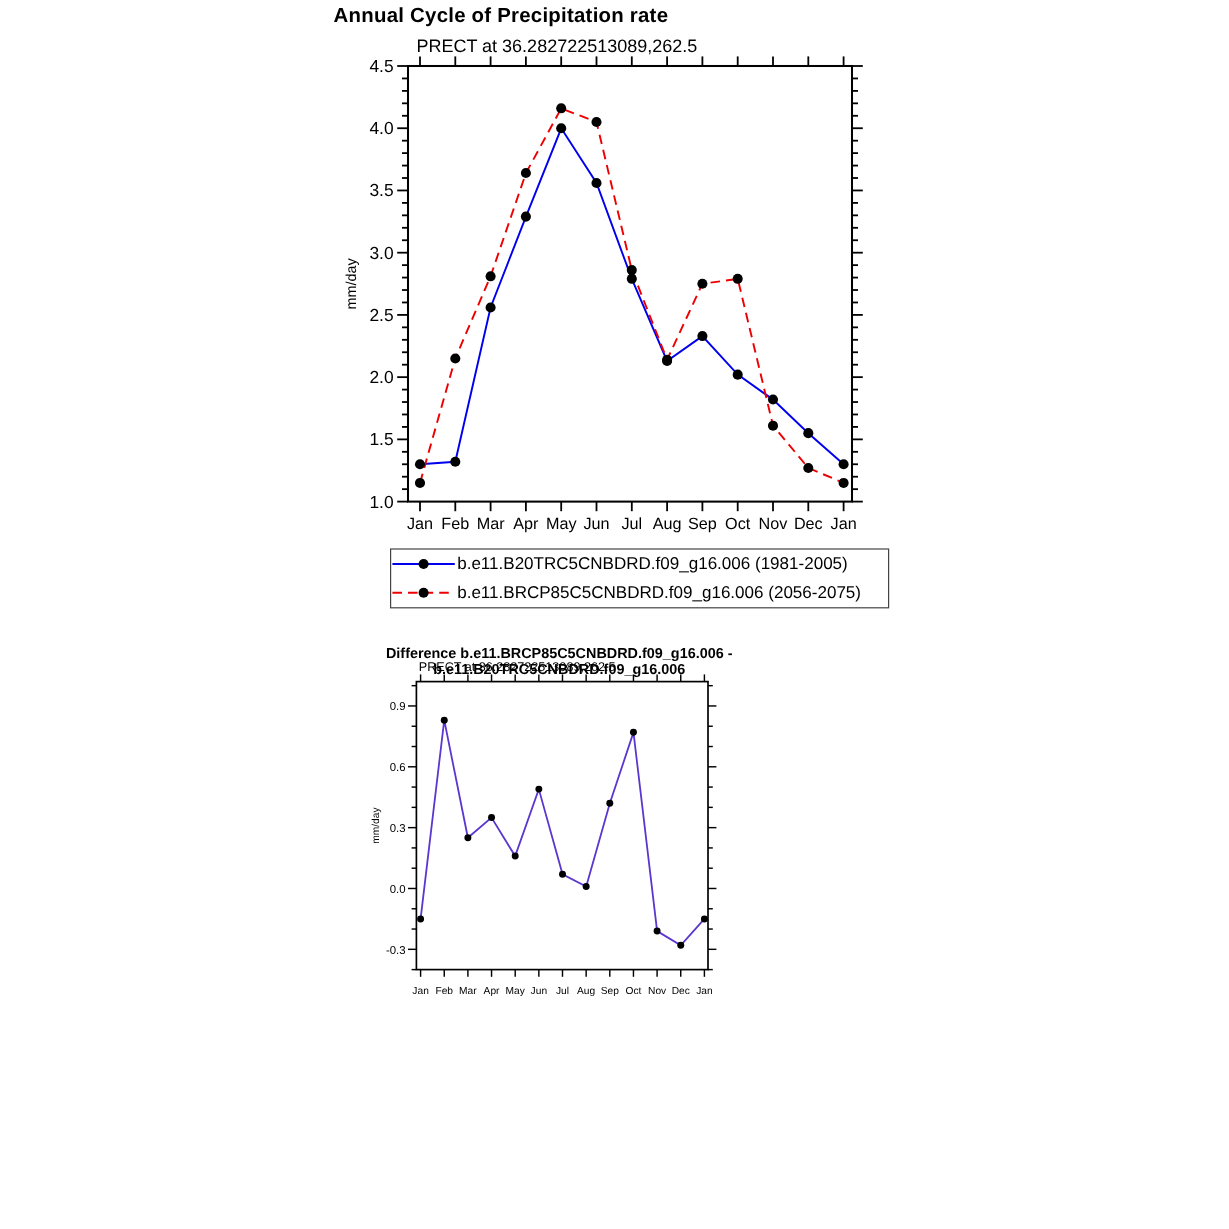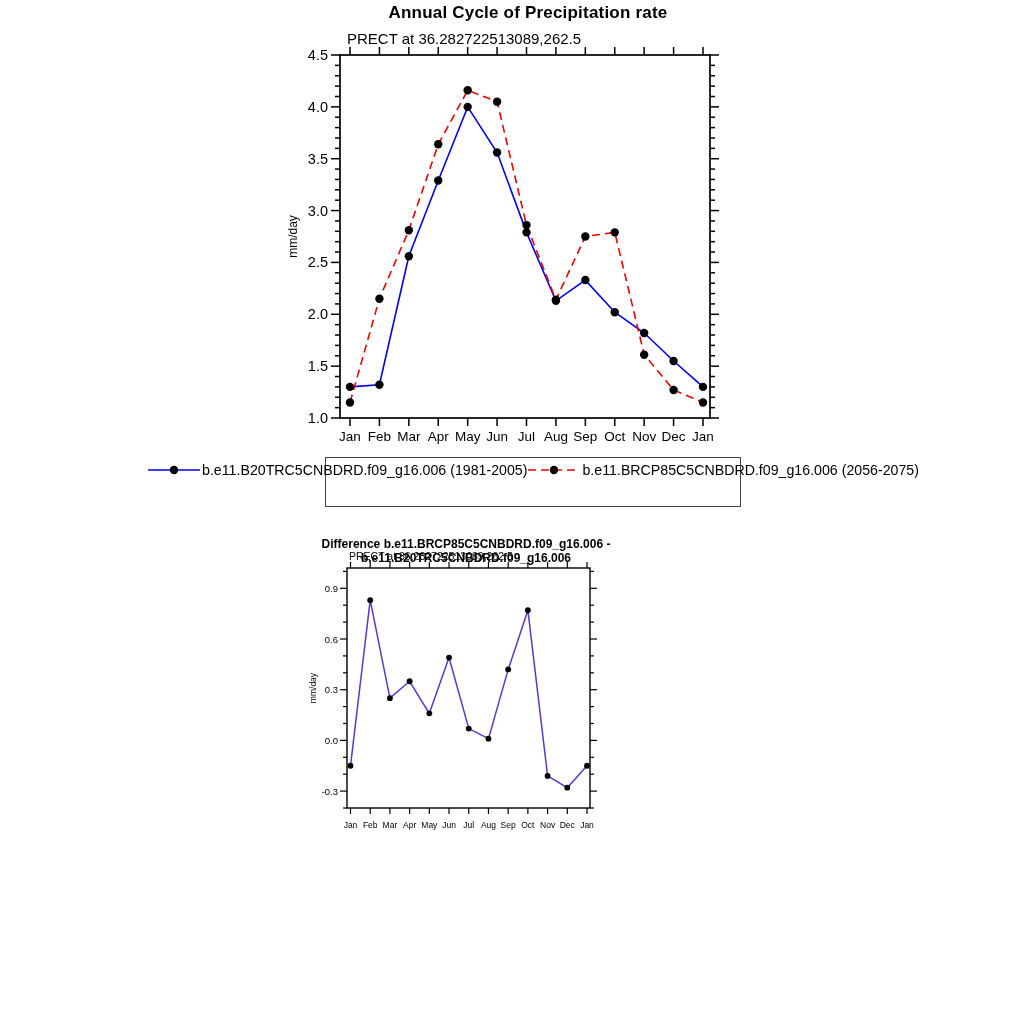--- a/index.html
+++ b/index.html
@@ -1,21 +1,21 @@
 <!DOCTYPE html>
 <html><head>
 <meta charset="utf-8">
 <style>
   html,body{margin:0;padding:0;background:#ffffff;}
   body{width:1024px;height:1024px;position:relative;font-family:"Liberation Sans",sans-serif;color:#000;}
   .abs{position:absolute;}
-  #chart1-title{left:278px;top:3px;width:500px;text-align:center;font-size:17px;font-weight:bold;letter-spacing:0.2px;}
+  #chart1-title{left:278px;top:3px;width:500px;font-size:17px;font-weight:bold;letter-spacing:0.2px;}
   #chart1-subtitle{left:347px;top:30px;font-size:15px;}
   #charts-svg{left:0;top:0;}
-  #legend-box{left:325px;top:457px;width:416px;height:50px;border:1px solid #444;background:#fff;box-sizing:border-box;display:flex;flex-direction:row;justify-content:center;}
+  #legend-box{left:325px;top:457px;width:416px;height:50px;border:1px solid #444;background:#fff;box-sizing:border-box;display:flex;flex-direction:column;justify-content:center;}
   .legend-row{display:flex;align-items:center;height:24px;}
   .legend-label{font-size:14.2px;white-space:nowrap;}
   #chart2-title{left:216px;top:537px;width:500px;text-align:center;font-size:12px;font-weight:bold;}
   #chart2-subtitle{left:349px;top:550px;font-size:10.5px;}
   svg text{fill:#000;}
 </style>
 </head>
 <body>
 
 <div class="abs" id="chart1-title">Annual Cycle of Precipitation rate</div>

